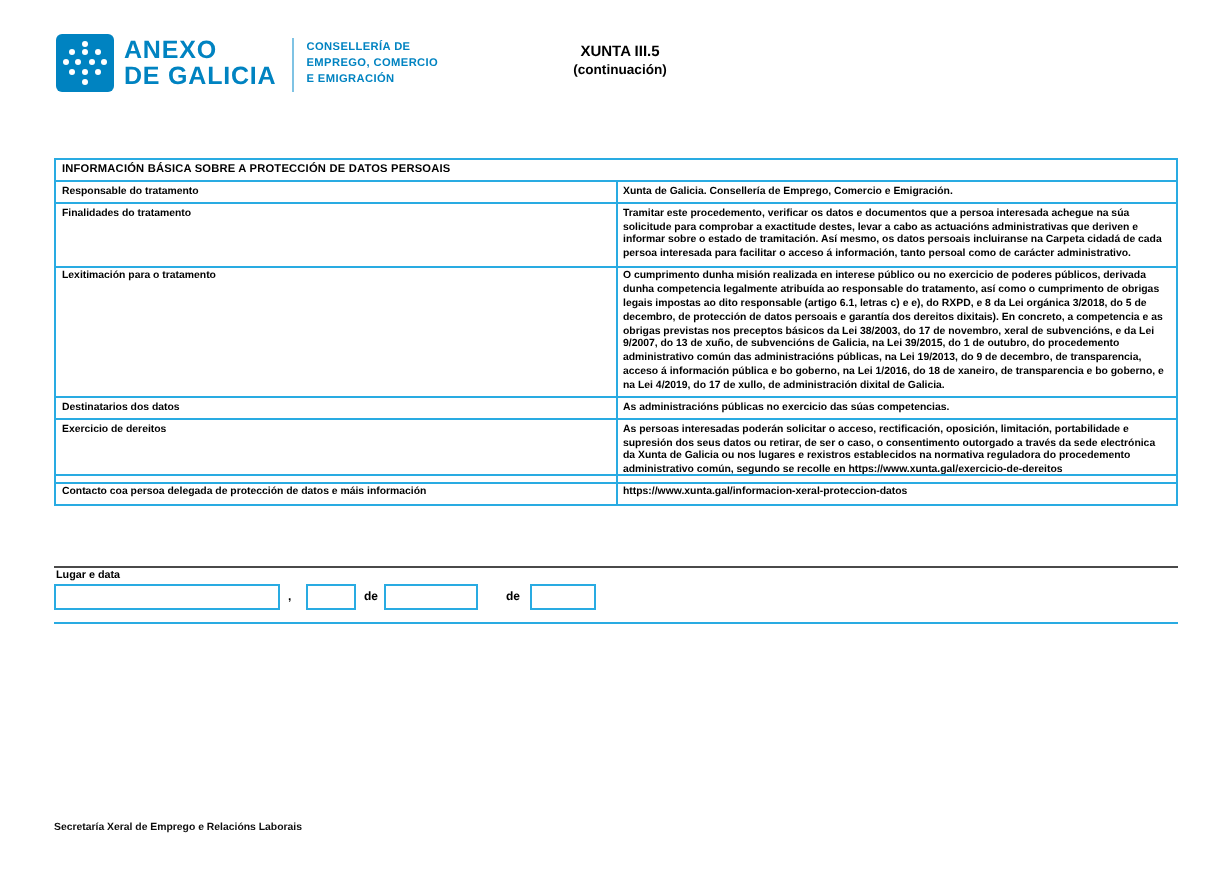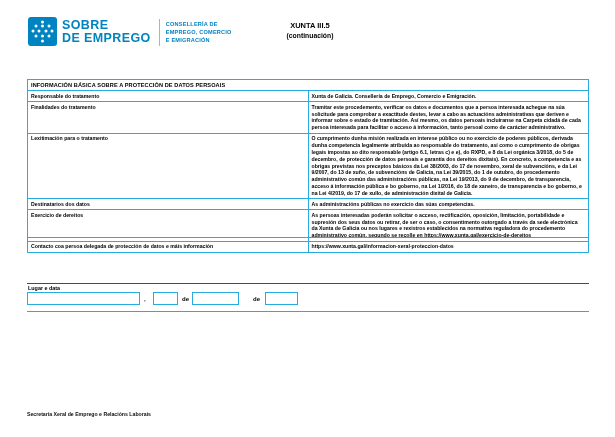--- a/index.html
+++ b/index.html
@@ -64,22 +64,22 @@
         <circle cx="11" cy="14" r="1.5"></circle>
         <circle cx="18" cy="14" r="1.5"></circle>
         <circle cx="24" cy="14" r="1.5"></circle>
         <circle cx="8" cy="19" r="1.5"></circle>
         <circle cx="14.5" cy="19" r="1.5"></circle>
         <circle cx="21" cy="19" r="1.5"></circle>
         <circle cx="14.5" cy="24" r="1.5"></circle>
       </g>
     </svg>
     <div class="logo-name">
-      <div>SOBRE</div>
-      <div>DE EMPREGO</div>
+      <div>ANEXO</div>
+      <div>DE GALICIA</div>
     </div>
     <div class="logo-divider"></div>
     <div class="logo-dept">
       <div>CONSELLERÍA DE</div>
       <div>EMPREGO, COMERCIO</div>
       <div>E EMIGRACIÓN</div>
     </div>
   </div>
 
   <div class="annex-title">

